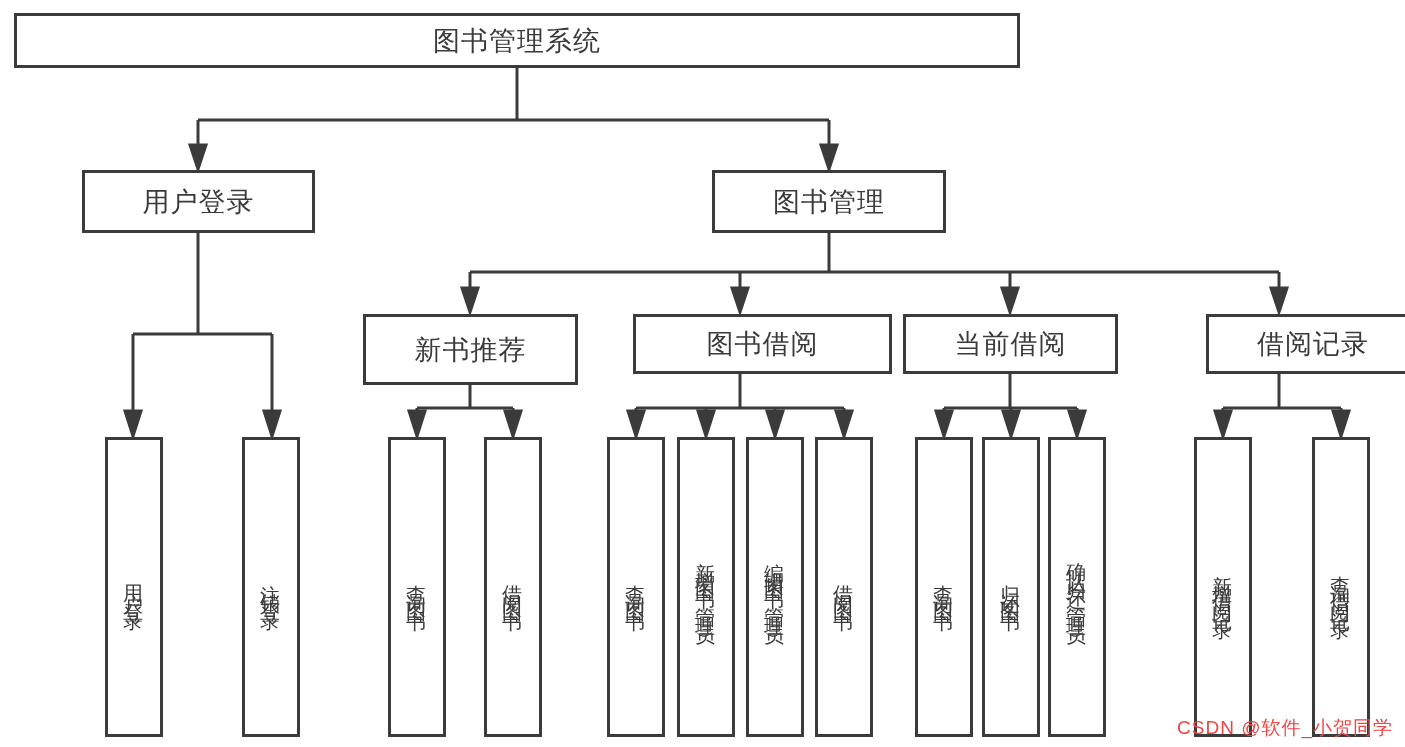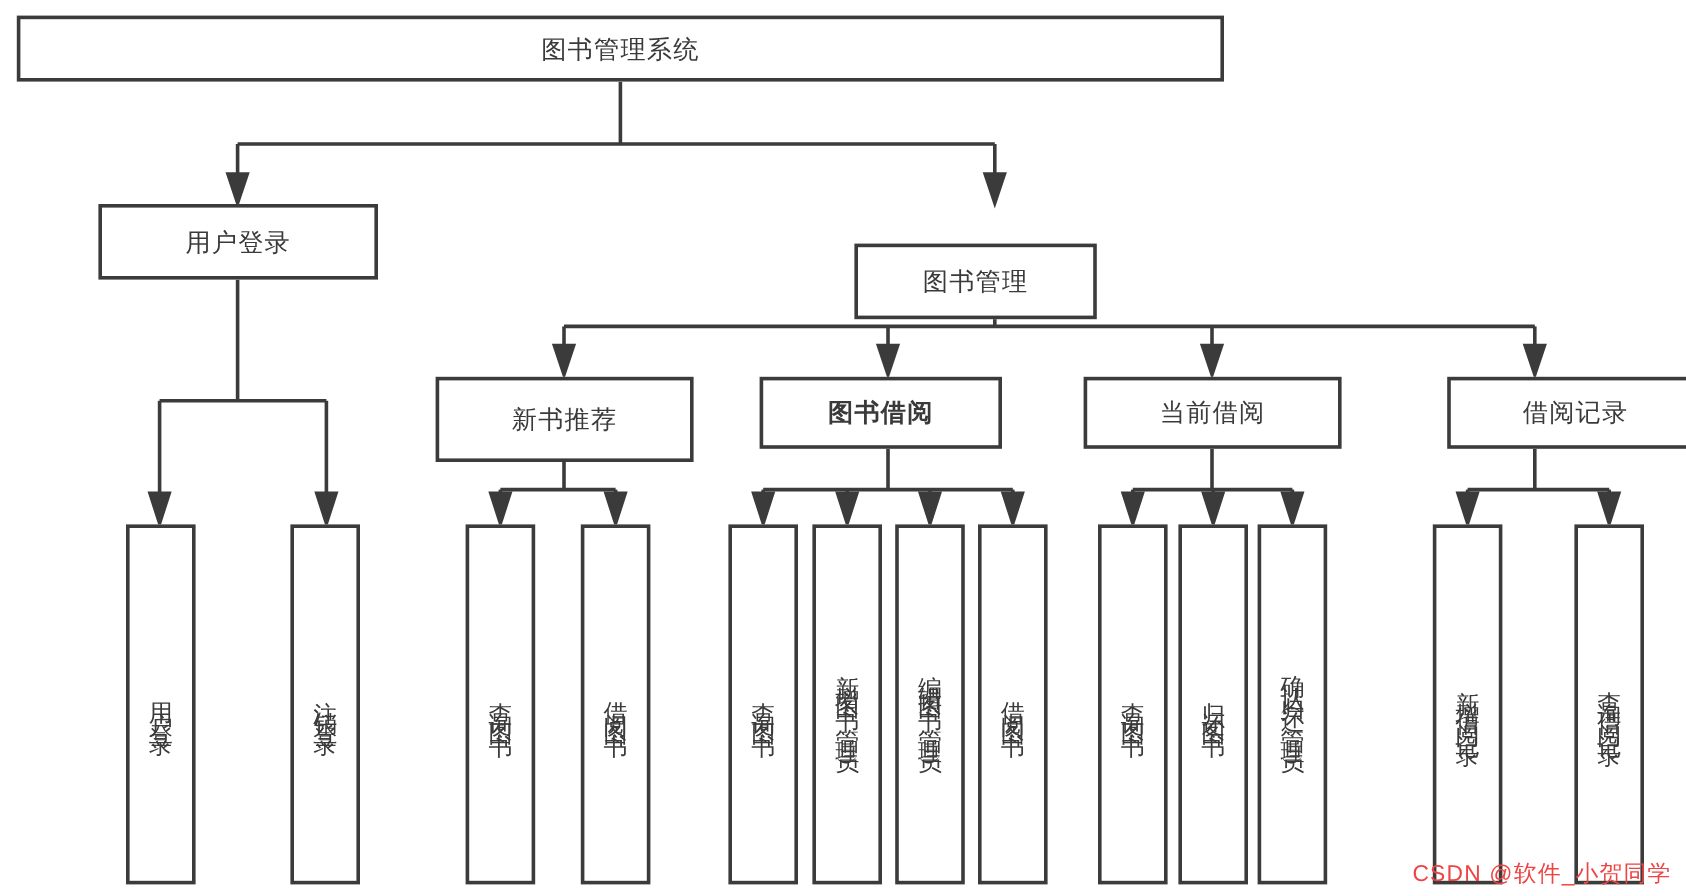--- a/index.html
+++ b/index.html
@@ -23,21 +23,21 @@
   }
   .node {
     position: absolute;
     box-sizing: border-box;
     border: 3px solid #3b3b3b;
     background: #ffffff;
     color: #3a3a3a;
     display: flex;
     align-items: center;
     justify-content: center;
-    font-size: 21px;
+    font-size: 27px;
     letter-spacing: 1px;
   }
   .node.leaf {
     width: 58px;
     height: 300px;
     top: 437px;
     font-size: 20px;
   }
   .vtext {
     writing-mode: vertical-rl;
@@ -124,28 +124,28 @@
     </g>
   </svg>
 
   <div class="node" style="left:14px; top:13px; width:1006px; height:55px;">
     <span>图书管理系统</span>
   </div>
 
   <div class="node" style="left:82px; top:170px; width:233px; height:63px;">
     <span>用户登录</span>
   </div>
-  <div class="node" style="left:712px; top:170px; width:202px; height:63px;margin-top:33px;">
+  <div class="node" style="left:712px; top:170px; width:234px; height:63px;">
     <span>图书管理</span>
   </div>
 
   <div class="node" style="left:363px; top:314px; width:215px; height:71px;">
     <span>新书推荐</span>
   </div>
-  <div class="node" style="left:633px; top:314px; width:202px; height:60px;font-weight:bold;">
+  <div class="node" style="left:633px; top:314px; width:259px; height:60px;">
     <span>图书借阅</span>
   </div>
   <div class="node" style="left:903px; top:314px; width:215px; height:60px;">
     <span>当前借阅</span>
   </div>
   <div class="node" style="left:1172px; top:314px; width:214px; height:60px;margin-left:34px;">
     <span>借阅记录</span>
   </div>
 
   <div class="node leaf" style="left:105px;">

